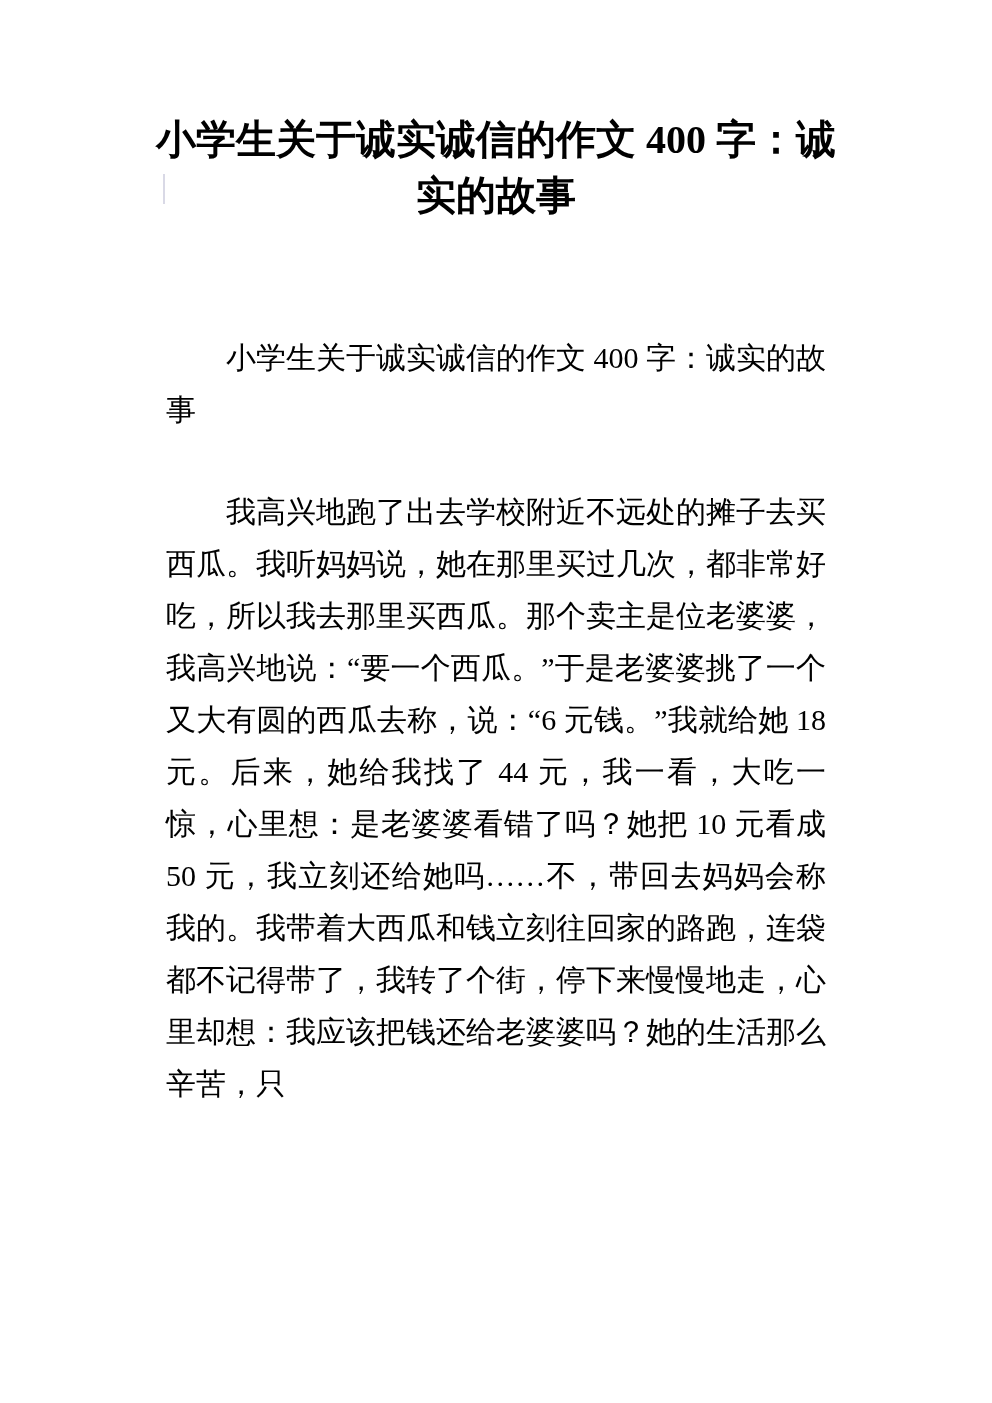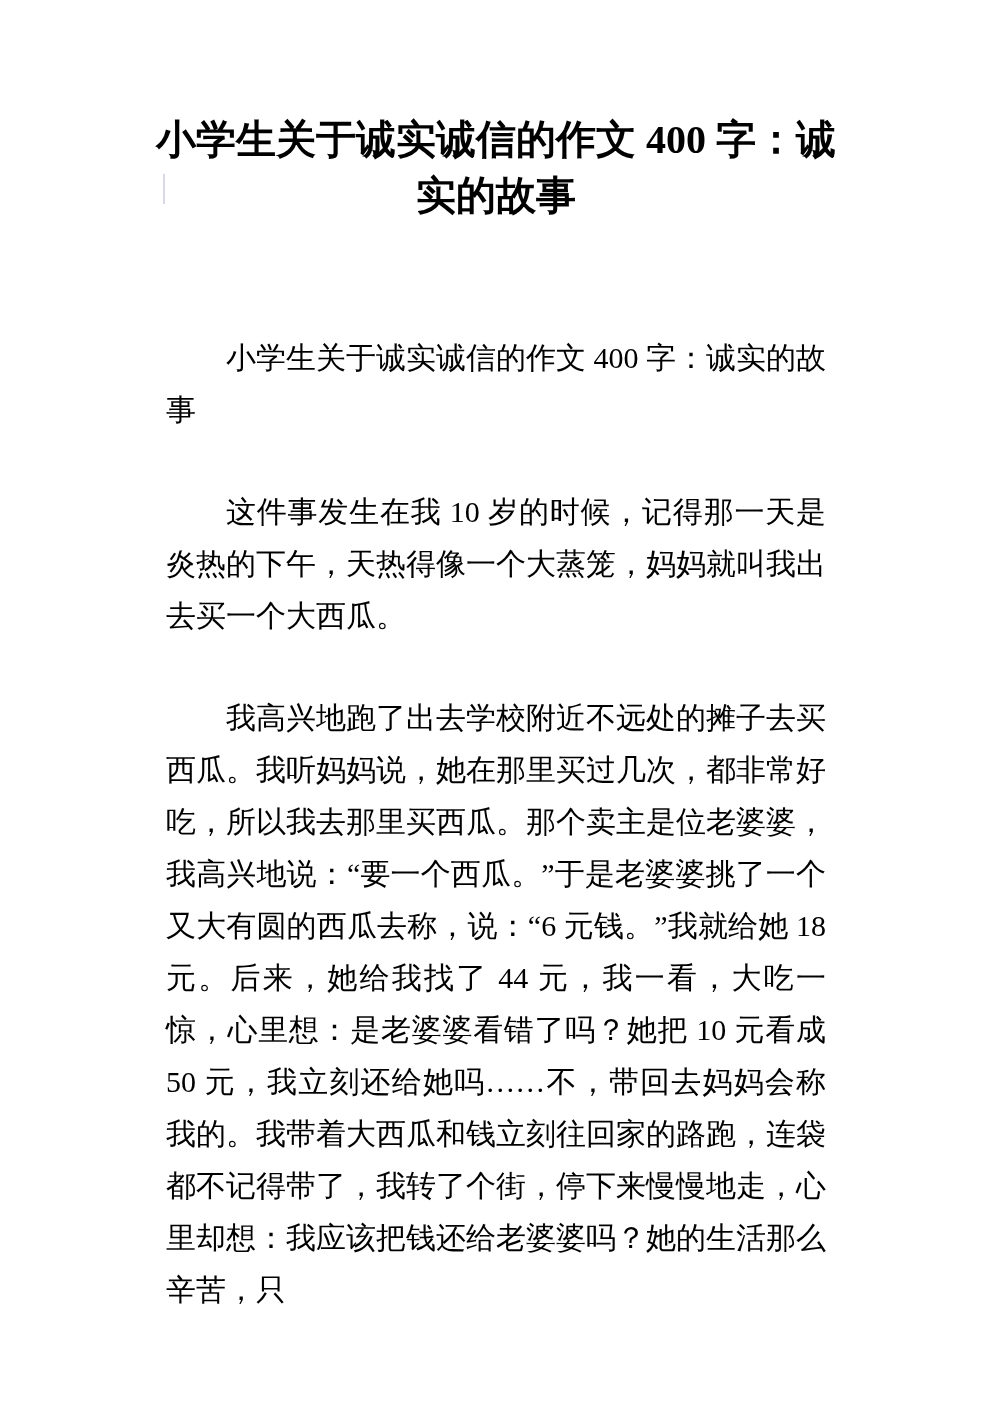--- a/index.html
+++ b/index.html
@@ -62,17 +62,16 @@
 <body>
 
 <div class="page">
 
   <div class="caret-artifact top"></div>
 
   <h1 class="doc-title">小学生关于诚实诚信的作文 400 字：诚实的故事</h1>
 
   <div class="doc-content">
     <p class="para">小学生关于诚实诚信的作文 400 字：诚实的故事</p>
-    <p class="para">这件事发生在我 10 岁的时候，记得那一天是炎热的下午，天热得像一个大蒸笼，妈妈就叫我出去买一个大西瓜。</p>
     <p class="para">我高兴地跑了出去学校附近不远处的摊子去买西瓜。我听妈妈说，她在那里买过几次，都非常好吃，所以我去那里买西瓜。那个卖主是位老婆婆，我高兴地说：“要一个西瓜。”于是老婆婆挑了一个又大有圆的西瓜去称，说：“6 元钱。”我就给她 18 元。后来，她给我找了 44 元，我一看，大吃一惊，心里想：是老婆婆看错了吗？她把 10 元看成 50 元，我立刻还给她吗……不，带回去妈妈会称我的。我带着大西瓜和钱立刻往回家的路跑，连袋都不记得带了，我转了个街，停下来慢慢地走，心里却想：我应该把钱还给老婆婆吗？她的生活那么辛苦，只</p>
   </div>
 
 </div>
 
 </body></html>

